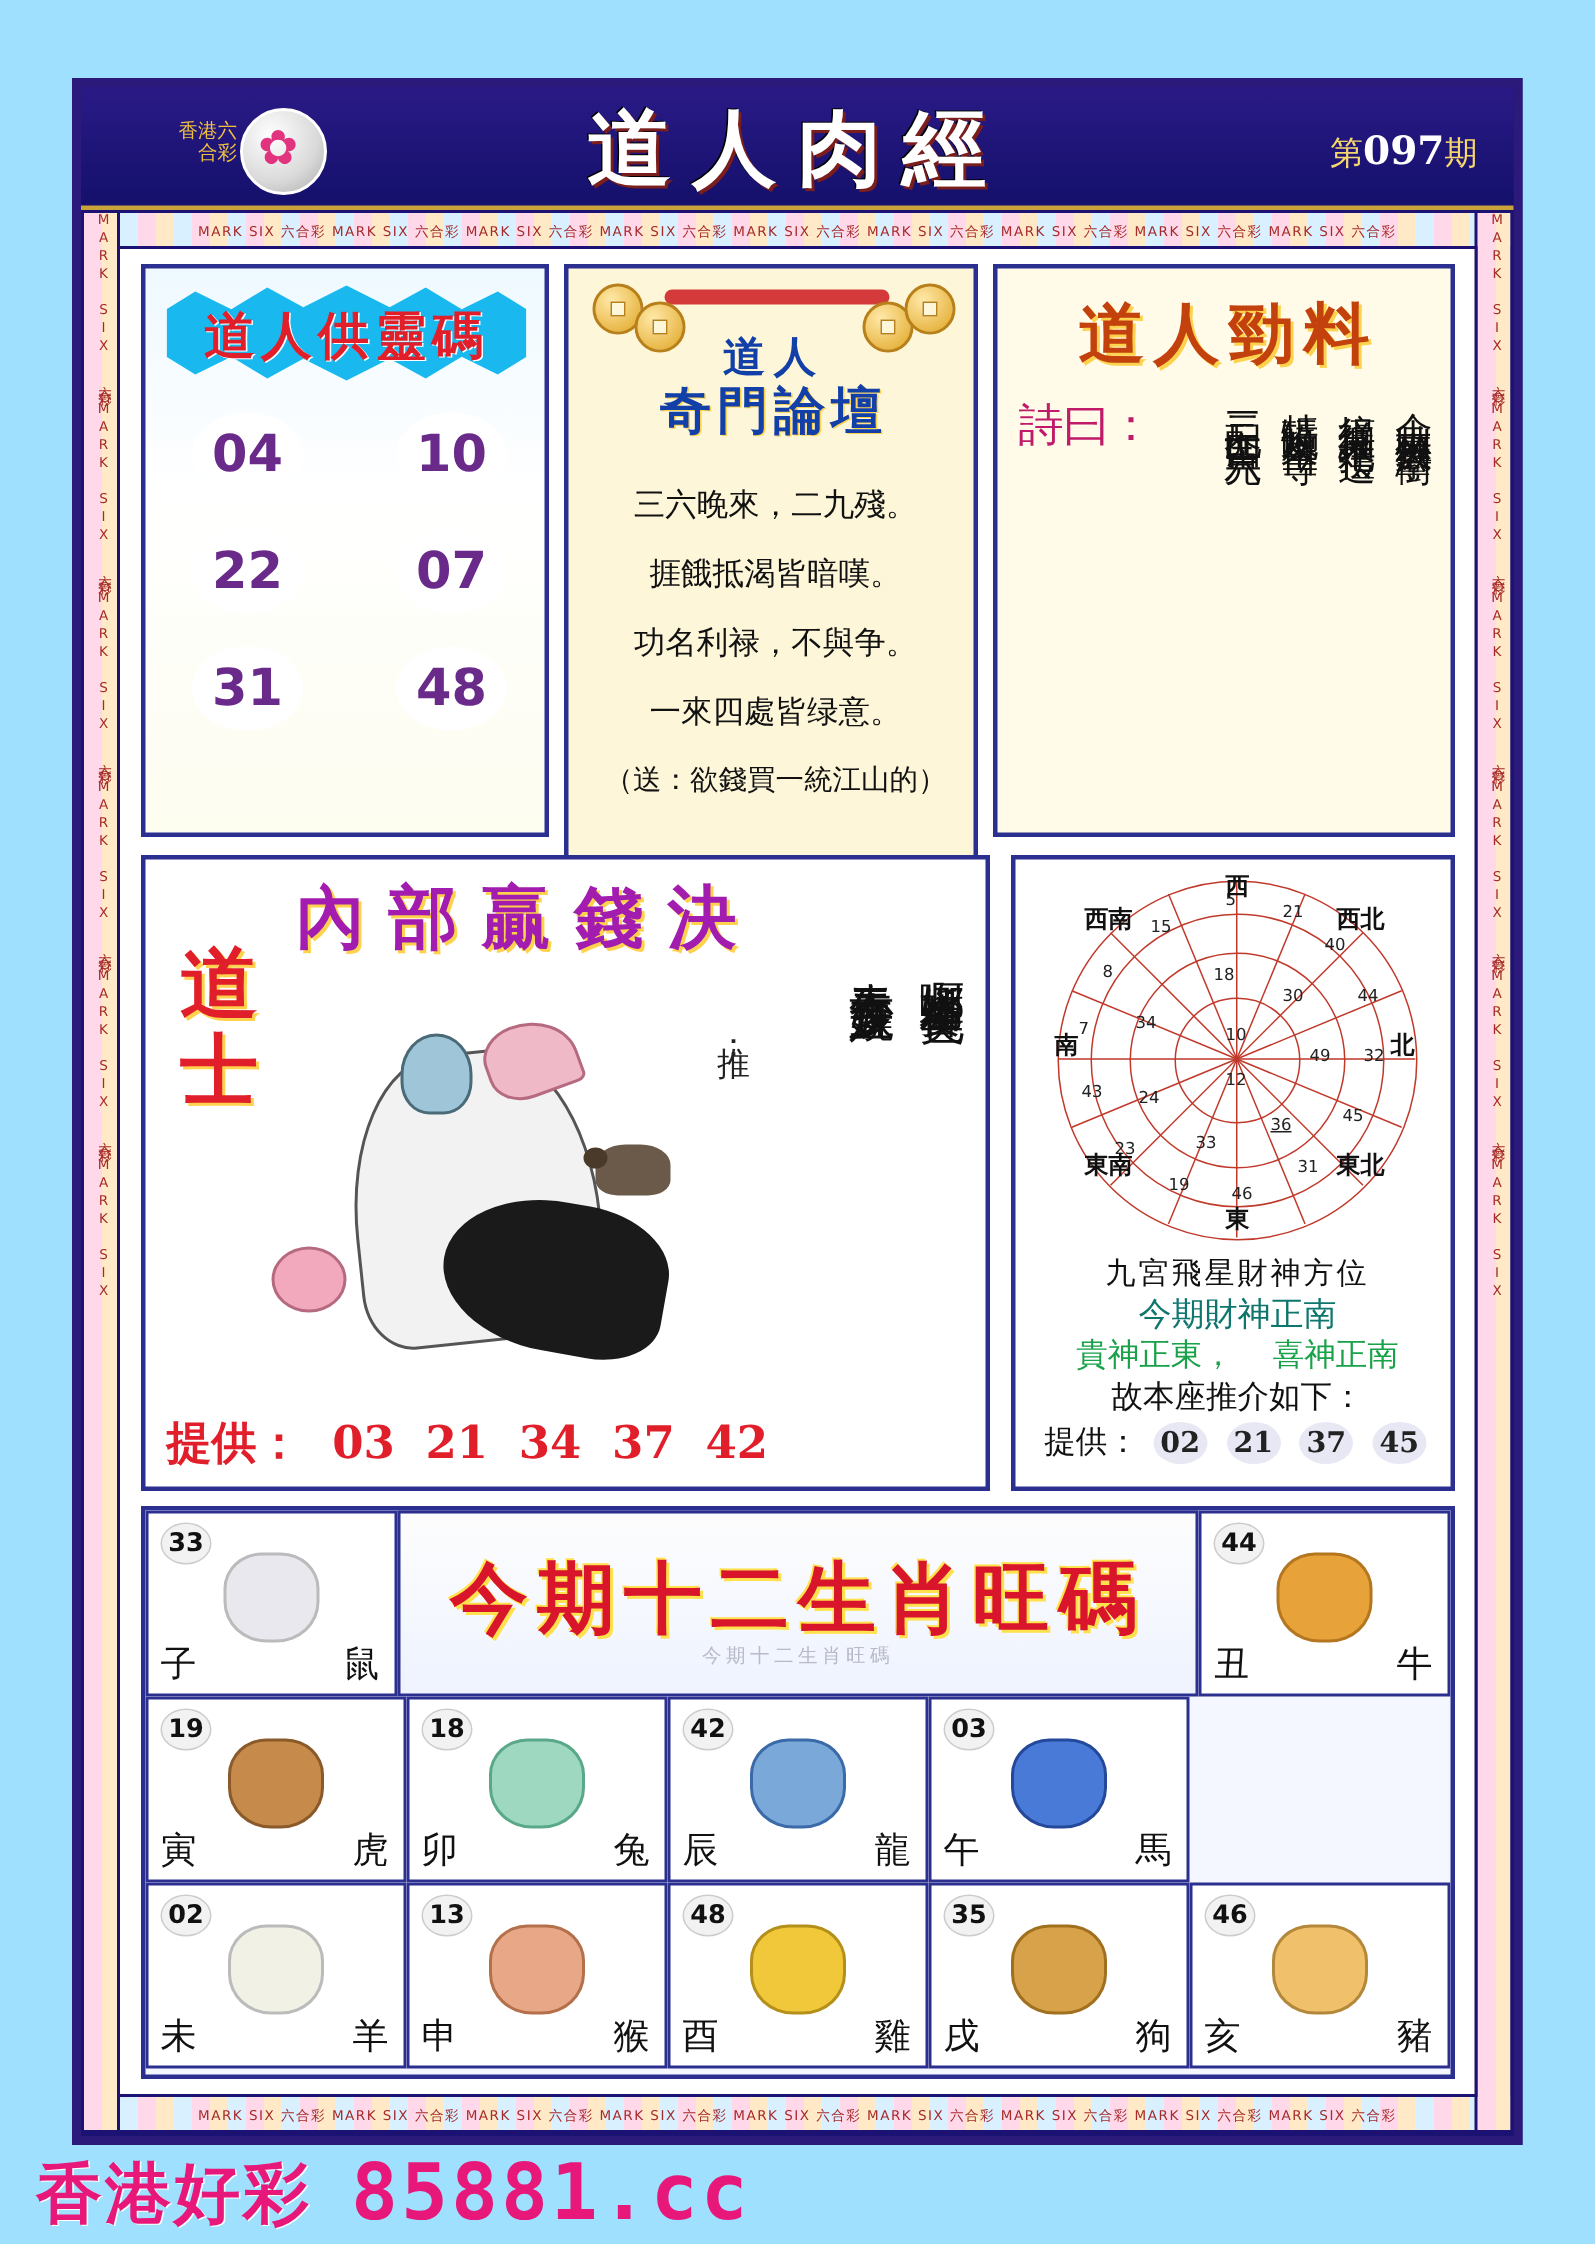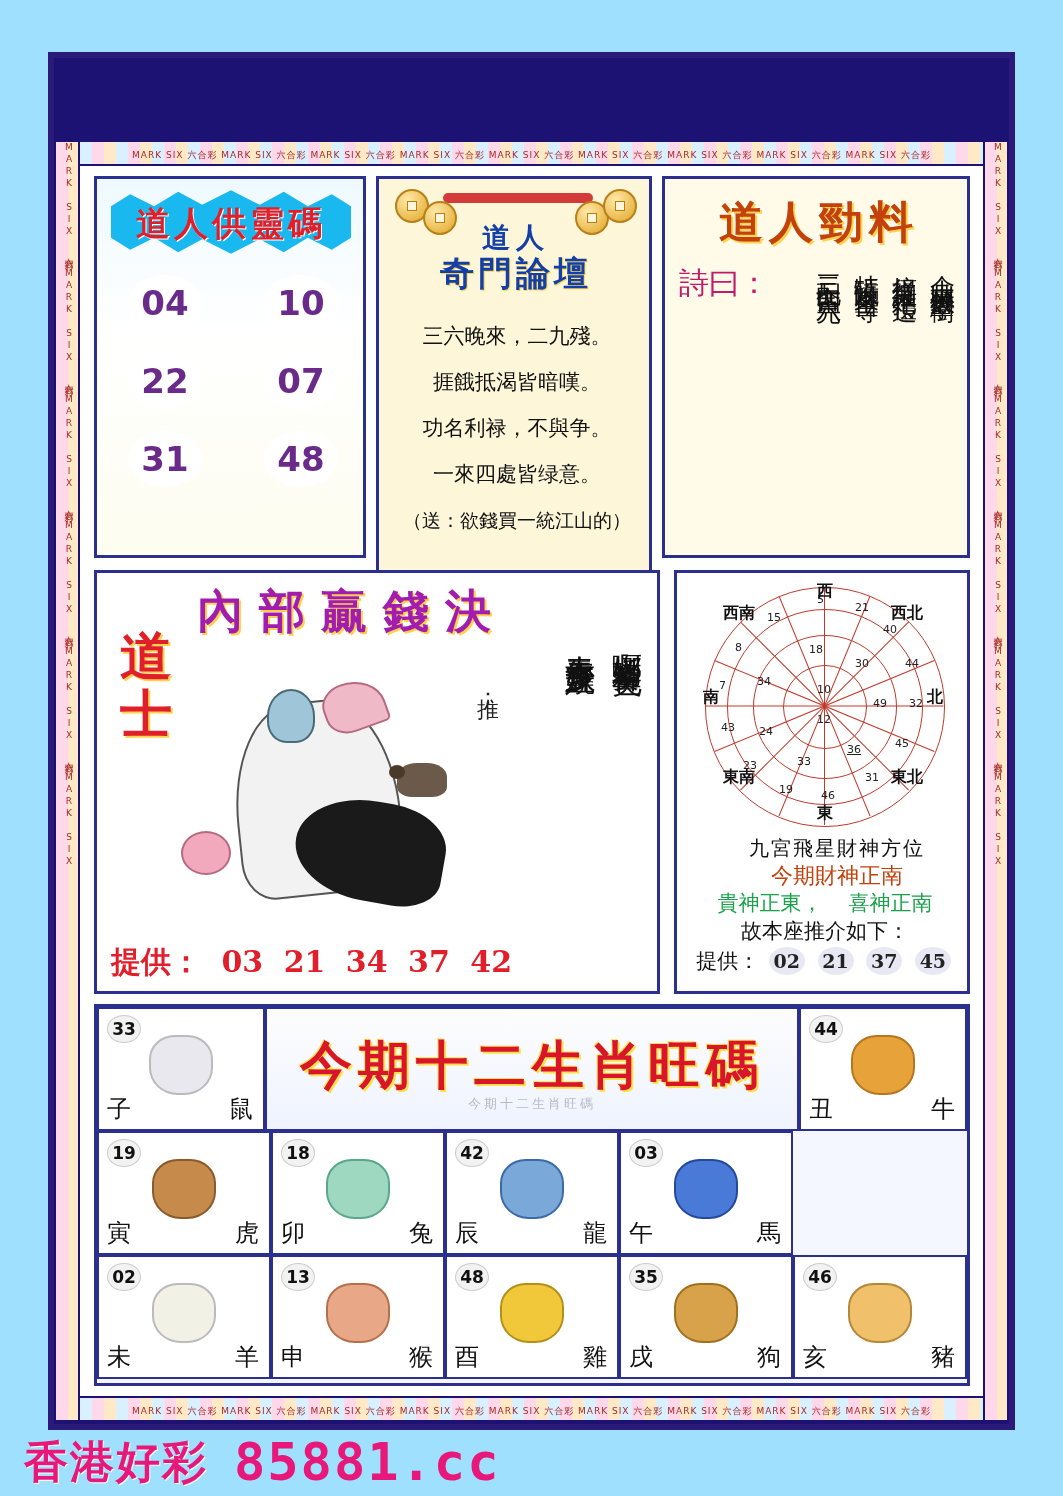--- a/index.html
+++ b/index.html
@@ -259,25 +259,24 @@
     position:absolute;font-size:11px;color:#222;font-family:"DejaVu Sans",sans-serif;
   }
   .dirlabel{
     position:absolute;font-family:"DejaVu Serif","Liberation Serif",serif;
     font-size:16px;color:#111;font-weight:bold;
   }
   .luck .l1{
     position:absolute;left:0;top:262px;width:296px;text-align:center;
     font-family:"DejaVu Serif","Liberation Serif",serif;font-size:20px;color:#111;
     letter-spacing:2px;
-    padding-left:12px;
   }
   .luck .l2{
-    position:absolute;left:12px;top:288px;width:296px;text-align:center;
-    font-family:"DejaVu Serif","Liberation Serif",serif;font-size:22px;color:#c2410c;
+    position:absolute;left:0;top:288px;width:296px;text-align:center;
+    font-family:"DejaVu Serif","Liberation Serif",serif;font-size:22px;color:#0f766e;
   }
   .luck .l3{
     position:absolute;left:0;top:316px;width:296px;text-align:center;
     font-family:"DejaVu Serif","Liberation Serif",serif;font-size:21px;color:#1aa24a;
   }
   .luck .l3 .gap{display:inline-block;width:26px;}
   .luck .l4{
     position:absolute;left:0;top:344px;width:296px;text-align:center;
     font-family:"DejaVu Serif","Liberation Serif",serif;font-size:21px;color:#111;
   }
@@ -347,20 +346,31 @@
     font-size:52px;font-weight:bold;color:#e8187a;letter-spacing:2px;
   }
 </style>
 </head>
 <body>
 
 <div class="page">
 
   <div class="outer-frame"></div>
 
+  <div class="header">
+    <div class="logo">
+      <div class="cn">香港六合彩</div>
+      <div class="ball"></div>
+      <div class="star">✿</div>
+    </div>
+    <div class="title">道人肉經</div>
+    <div class="issue">
+      <span>第</span><b>097</b><span>期</span>
+    </div>
+  </div>
 
   <div class="band top">MARK SIX 六合彩  MARK SIX 六合彩  MARK SIX 六合彩  MARK SIX 六合彩  MARK SIX 六合彩  MARK SIX 六合彩  MARK SIX 六合彩  MARK SIX 六合彩  MARK SIX 六合彩</div>
   <div class="band bottom">MARK SIX 六合彩  MARK SIX 六合彩  MARK SIX 六合彩  MARK SIX 六合彩  MARK SIX 六合彩  MARK SIX 六合彩  MARK SIX 六合彩  MARK SIX 六合彩  MARK SIX 六合彩</div>
   <div class="band left">
     <div class="vtext">MARK SIX 六合彩 MARK SIX 六合彩 MARK SIX 六合彩 MARK SIX 六合彩 MARK SIX 六合彩 MARK SIX</div>
   </div>
   <div class="band right">
     <div class="vtext">MARK SIX 六合彩 MARK SIX 六合彩 MARK SIX 六合彩 MARK SIX 六合彩 MARK SIX 六合彩 MARK SIX</div>
   </div>
 

